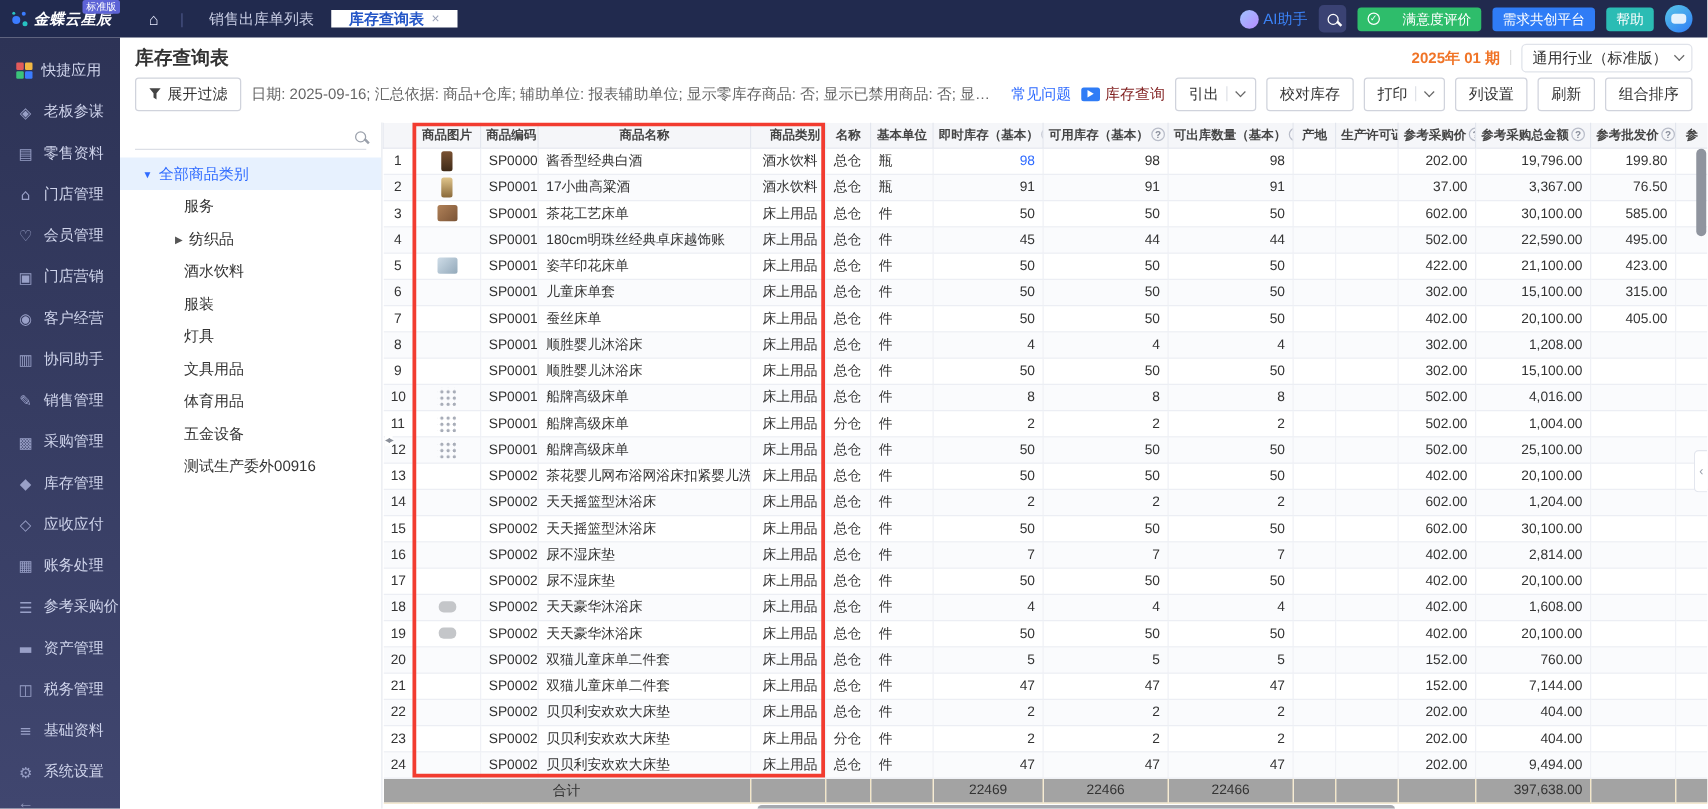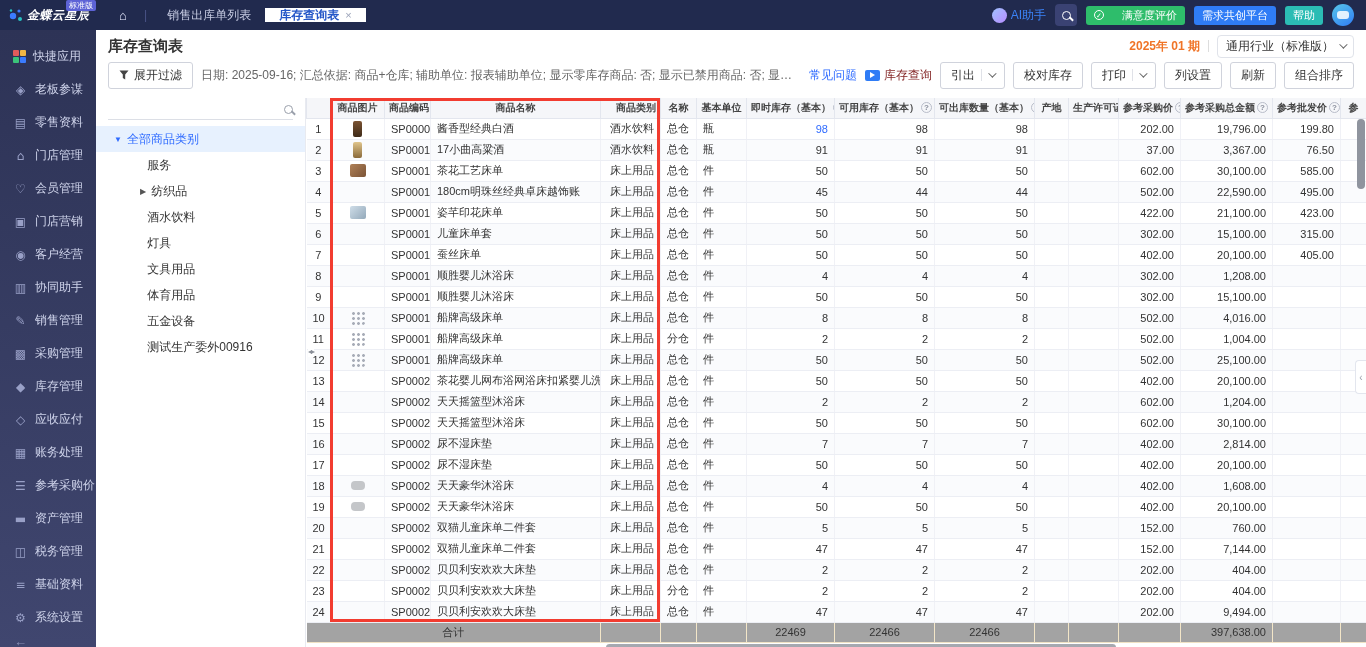--- a/index.html
+++ b/index.html
@@ -291,20 +291,24 @@
             <li class="tree-item lv1">
               <span class="caret-right">▶</span>
               <span>纺织品</span>
             </li>
             <li class="tree-item lv1">
               <span class="caret-right">&nbsp;</span>
               <span>酒水饮料</span>
             </li>
             <li class="tree-item lv1">
               <span class="caret-right">&nbsp;</span>
+              <span>服装</span>
+            </li>
+            <li class="tree-item lv1">
+              <span class="caret-right">&nbsp;</span>
               <span>灯具</span>
             </li>
             <li class="tree-item lv1">
               <span class="caret-right">&nbsp;</span>
               <span>文具用品</span>
             </li>
             <li class="tree-item lv1">
               <span class="caret-right">&nbsp;</span>
               <span>体育用品</span>
             </li>

